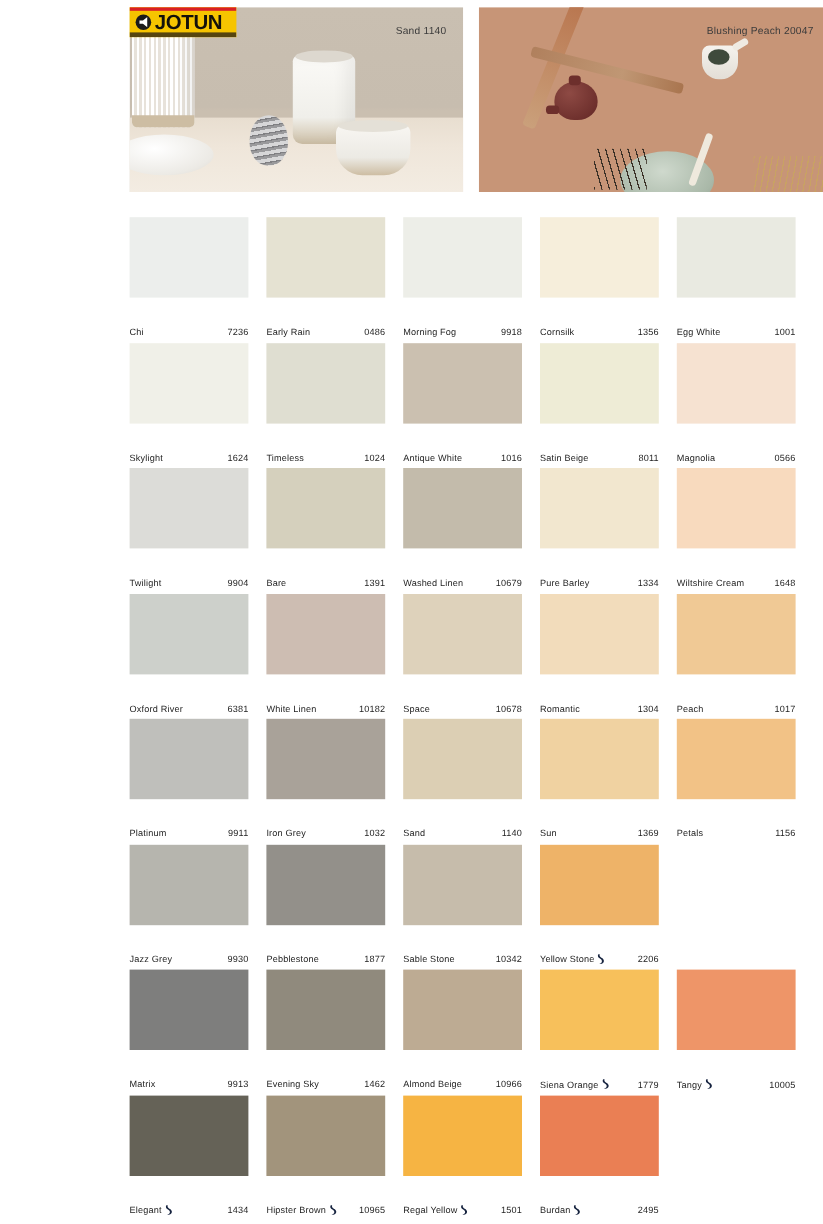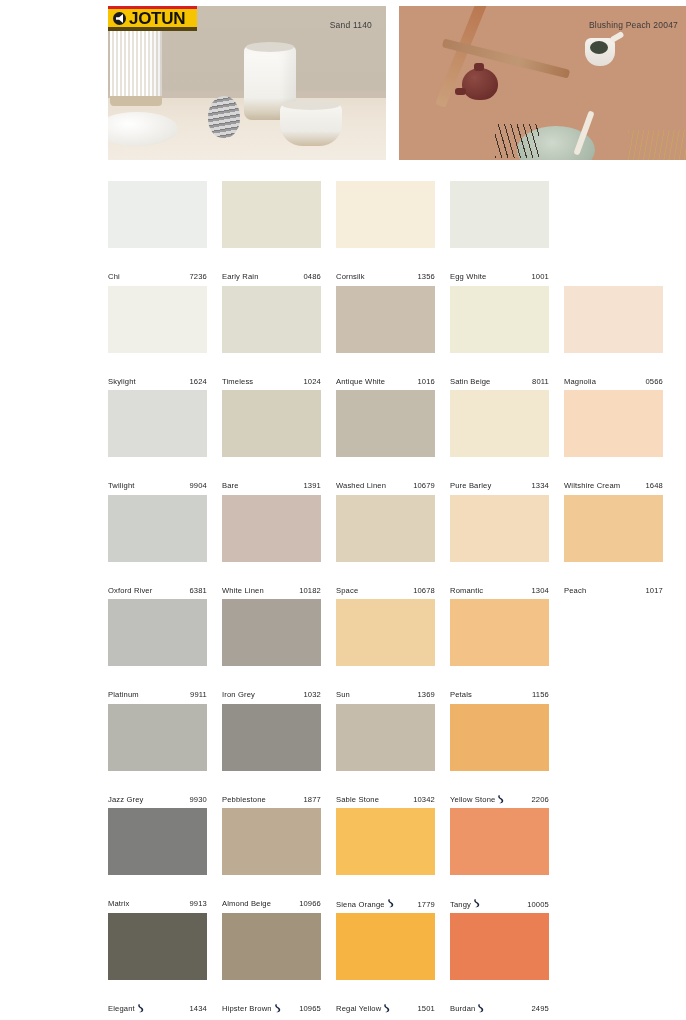--- a/index.html
+++ b/index.html
@@ -384,20 +384,29 @@
         <div class="cell">
           <div class="chip" style="background: rgb(229, 226, 210);"></div>
           <div class="cell-label">
             <span class="name-wrap">
               <span>Early Rain</span>
             </span>
             <span class="code">0486</span>
           </div>
         </div>
         <div class="cell">
+          <div class="chip" style="background: rgb(237, 238, 232);"></div>
+          <div class="cell-label">
+            <span class="name-wrap">
+              <span>Morning Fog</span>
+            </span>
+            <span class="code">9918</span>
+          </div>
+        </div>
+        <div class="cell">
           <div class="chip" style="background: rgb(246, 238, 219);"></div>
           <div class="cell-label">
             <span class="name-wrap">
               <span>Cornsilk</span>
             </span>
             <span class="code">1356</span>
           </div>
         </div>
         <div class="cell">
           <div class="chip" style="background: rgb(233, 234, 225);"></div>
@@ -560,20 +569,29 @@
             <span class="code">9911</span>
           </div>
         </div>
         <div class="cell">
           <div class="chip" style="background: rgb(169, 162, 153);"></div>
           <div class="cell-label">
             <span class="name-wrap">
               <span>Iron Grey</span>
             </span>
             <span class="code">1032</span>
+          </div>
+        </div>
+        <div class="cell">
+          <div class="chip" style="background: rgb(220, 207, 180);"></div>
+          <div class="cell-label">
+            <span class="name-wrap">
+              <span>Sand</span>
+            </span>
+            <span class="code">1140</span>
           </div>
         </div>
         <div class="cell">
           <div class="chip" style="background: rgb(240, 210, 161);"></div>
           <div class="cell-label">
             <span class="name-wrap">
               <span>Sun</span>
             </span>
             <span class="code">1369</span>
           </div>
@@ -633,20 +651,29 @@
         <div class="cell">
           <div class="chip" style="background: rgb(126, 126, 125);"></div>
           <div class="cell-label">
             <span class="name-wrap">
               <span>Matrix</span>
             </span>
             <span class="code">9913</span>
           </div>
         </div>
         <div class="cell">
+          <div class="chip" style="background: rgb(144, 138, 125);"></div>
+          <div class="cell-label">
+            <span class="name-wrap">
+              <span>Evening Sky</span>
+            </span>
+            <span class="code">1462</span>
+          </div>
+        </div>
+        <div class="cell">
           <div class="chip" style="background: rgb(189, 171, 147);"></div>
           <div class="cell-label">
             <span class="name-wrap">
               <span>Almond Beige</span>
             </span>
             <span class="code">10966</span>
           </div>
         </div>
         <div class="cell">
           <div class="chip" style="background: rgb(247, 192, 91);"></div>

